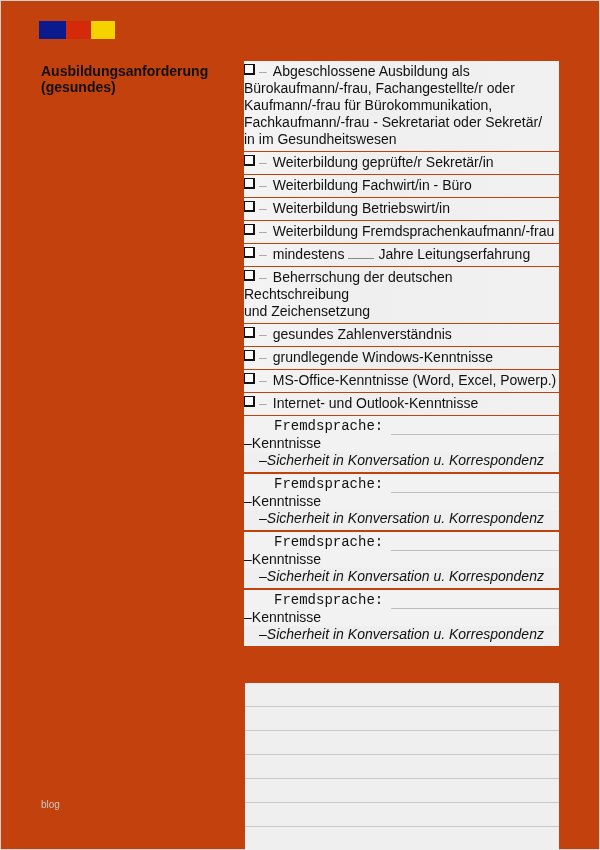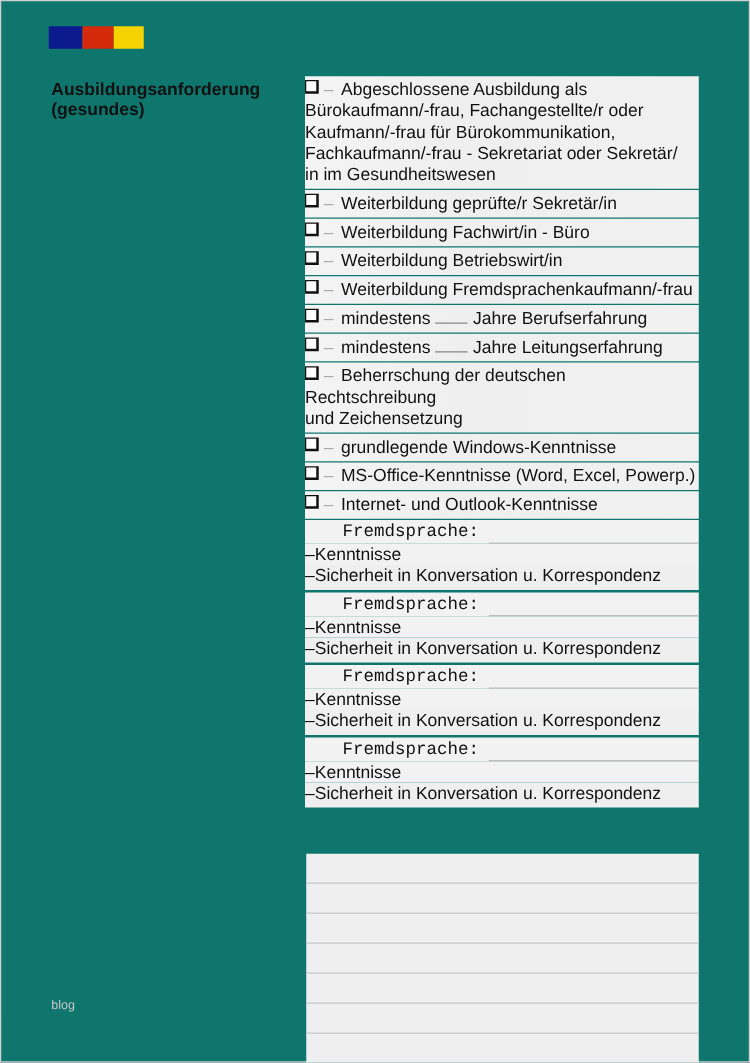--- a/index.html
+++ b/index.html
@@ -11,21 +11,21 @@
       position: relative;
       overflow: hidden;
     }
     .page {
       position: absolute; left: 0; top: 0;
       width: 598px; height: 848px;
       border-top: 1px solid #cfcfcf;
       border-right: 2px solid #cfcfcf;
       border-left: 1px solid #cfcfcf;
       border-bottom: 2px solid #cfcfcf;
-      background: #0f766e;
+      background: #c2410c;
     }
     .flag { position: absolute; left: 38px; top: 20px; height: 18px; display: flex; }
     .flag span { display: block; height: 18px; }
     .section-title {
       position: absolute; left: 40px; top: 62px;
       font-weight: bold; font-size: 14px; line-height: 16px;
       width: 190px;
     }
     .list {
       position: absolute; left: 243px; top: 60px; width: 315px;
@@ -40,21 +40,21 @@
       display: inline-block; width: 8px; height: 8px;
       border: 1.5px solid #111; border-right-width: 2.5px; border-bottom-width: 2.5px;
       background: #fff; vertical-align: 1px; margin-right: 4px;
     }
     .item .dash { color: #aaa; margin-right: 6px; }
     .blank { display: inline-block; width: 26px; border-bottom: 1px solid #888; margin: 0 4px; height: 12px; vertical-align: baseline; }
     .lang { display: flex; align-items: flex-end; padding: 2px 0 0 30px; background: #f2f2f2; font-family: Liberation Mono, monospace; }
     .lang .lbl { margin-right: 8px; }
     .lang .line { flex: 1; border-bottom: 1px solid #bdbdbd; height: 14px; }
     .sub { text-align: left; padding: 0 0 0 0; background: #f2f2f2; }
-    .sub2 { text-align: left; background: #efefef; padding: 0 0 3px 0; margin-bottom: 2px; }
+    .sub2 { text-align: center; background: #efefef; padding: 0 0 3px 0; margin-bottom: 2px; font-style: italic; }
     .lines {
       position: absolute; left: 244px; top: 682px; width: 314px;
       background: #efefef;
     }
     .lines .ln { height: 23px; border-bottom: 1px solid #c8c8c8; }
     .watermark {
       position: absolute; left: 40px; top: 798px;
       font-size: 10px; color: #c8c8c8;
     }
   </style>
@@ -88,28 +88,28 @@
     <div class="item">
       <span class="cb"></span><span class="dash">–</span><span>Weiterbildung Fachwirt/in - Büro</span>
     </div>
     <div class="item">
       <span class="cb"></span><span class="dash">–</span><span>Weiterbildung Betriebswirt/in</span>
     </div>
     <div class="item">
       <span class="cb"></span><span class="dash">–</span><span>Weiterbildung Fremdsprachenkaufmann/-frau</span>
     </div>
     <div class="item">
-      <span class="cb"></span><span class="dash">–</span><span>mindestens</span><span class="blank"></span><span>Jahre Berufserfahrung</span>
-    </div>
-    <div class="item">
       <span class="cb"></span><span class="dash">–</span><span>mindestens</span><span class="blank"></span><span>Jahre Leitungserfahrung</span>
     </div>
     <div class="item">
       <span class="cb"></span><span class="dash">–</span><span>Beherrschung der deutschen Rechtschreibung</span><br>
       <span>und Zeichensetzung</span>
+    </div>
+    <div class="item">
+      <span class="cb"></span><span class="dash">–</span><span>gesundes Zahlenverständnis</span>
     </div>
     <div class="item">
       <span class="cb"></span><span class="dash">–</span><span>grundlegende Windows-Kenntnisse</span>
     </div>
     <div class="item">
       <span class="cb"></span><span class="dash">–</span><span>MS-Office-Kenntnisse (Word, Excel, Powerp.)</span>
     </div>
     <div class="item">
       <span class="cb"></span><span class="dash">–</span><span>Internet- und Outlook-Kenntnisse</span>
     </div>

